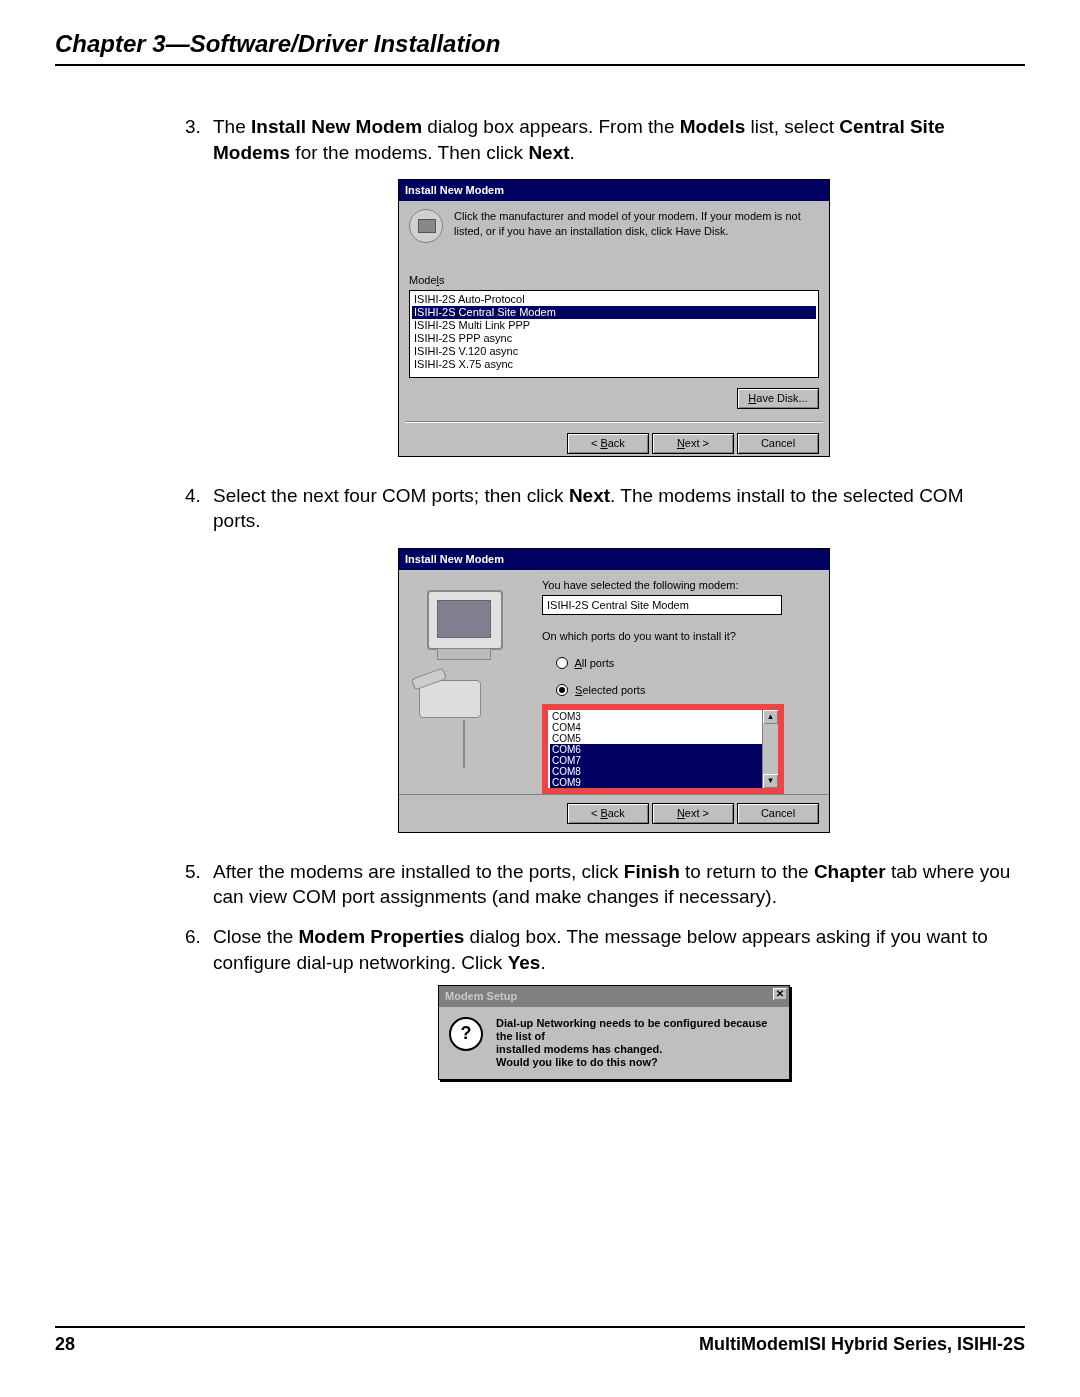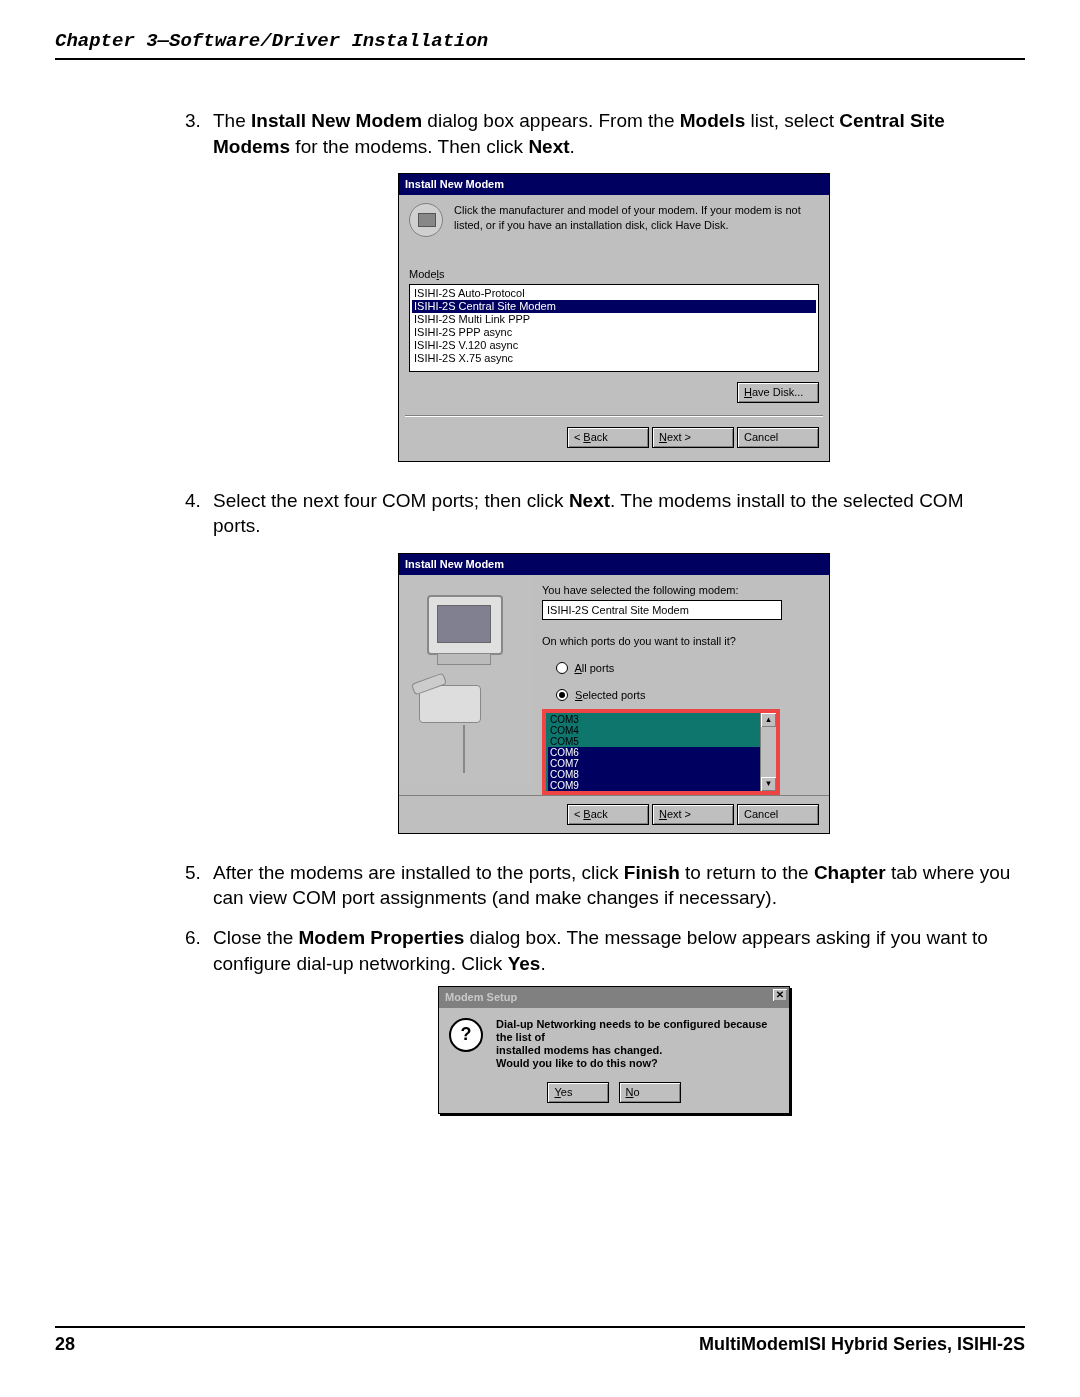--- a/index.html
+++ b/index.html
@@ -13,25 +13,24 @@
   .page {
     width: 1080px;
     height: 1397px;
     position: relative;
     box-sizing: border-box;
     padding: 30px 55px 0 55px;
   }
   .chapter-header {
     font-style: italic;
     font-weight: bold;
-    font-size: 19px;
+    font-size: 24px;
     border-bottom: 2px solid #000;
     padding-bottom: 6px;
     margin-bottom: 48px;
-    font-family: Liberation Mono, monospace;
   }
   .body-content {
     padding-left: 130px;
     padding-right: 10px;
   }
   ol.steps {
     list-style: none;
     padding: 0;
     margin: 0;
   }
@@ -68,21 +67,21 @@
     vertical-align: top;
   }
   .dlg-title {
     background: #000060;
     color: #fff;
     font-weight: bold;
     padding: 3px 6px;
     font-size: 11px;
   }
   .dlg-body {
-    padding: 8px 10px 13px 10px;
+    padding: 8px 10px 2px 10px;
     color: #000;
   }
   .dlg1 .icon-modem {
     display: inline-block;
     width: 32px;
     height: 32px;
     background: #d0d0d0;
     border: 1px solid #808080;
     border-radius: 50%;
     vertical-align: top;
@@ -120,21 +119,21 @@
     font-size: 11px;
   }
   .dlg1 .listbox div.sel {
     background: #000060;
     color: #fff;
   }
   .winbtn {
     display: inline-block;
     min-width: 68px;
     padding: 2px 6px;
-    text-align: left;
+    text-align: center;
     background: #bfbfbf;
     border: 1px solid #000;
     box-shadow: inset 1px 1px 0 #fff, inset -1px -1px 0 #808080;
     font-size: 11px;
     font-family: "MS Sans Serif", Tahoma, Arial, sans-serif;
   }
   .dlg1 .have-disk {
     text-align: right;
     margin-top: 10px;
   }
@@ -246,22 +245,22 @@
   .dlg2 .radio.checked::after {
     content: "";
     position: absolute;
     left: 2px; top: 2px;
     width: 6px; height: 6px;
     background: #000;
     border-radius: 50%;
   }
   .dlg2 .portlist-wrap {
     width: 230px;
-    border: 4px solid #ef4444;
-    background: #0f766e;
+    border: 6px solid #ef4444;
+    background: #ffffff;
     height: 78px;
     margin-top: 6px;
     position: relative;
     overflow: hidden;
   }
   .dlg2 .portlist-wrap .scrollbar {
     position: absolute;
     right: 0; top: 0;
     width: 15px; height: 100%;
     background: #c0c0c0;
@@ -495,24 +494,20 @@
               <span>Modem Setup</span>
               <span class="closebox">✕</span>
             </div>
             <div class="body">
               <span class="qicon">?</span>
               <span class="msg">
                 <span>Dial-up Networking needs to be configured because the list of</span><br>
                 <span>installed modems has changed.</span><br>
                 <span>Would you like to do this now?</span>
               </span>
-              <div class="btnrow">
-                <span class="winbtn"><span style="text-decoration:underline">Y</span><span>es</span></span>
-                <span class="winbtn"><span style="text-decoration:underline">N</span><span>o</span></span>
-              </div>
             </div>
           </div>
         </div>
       </li>
 
     </ol>
   </div>
 
   <div class="footer">
     <span class="pg">28</span>

